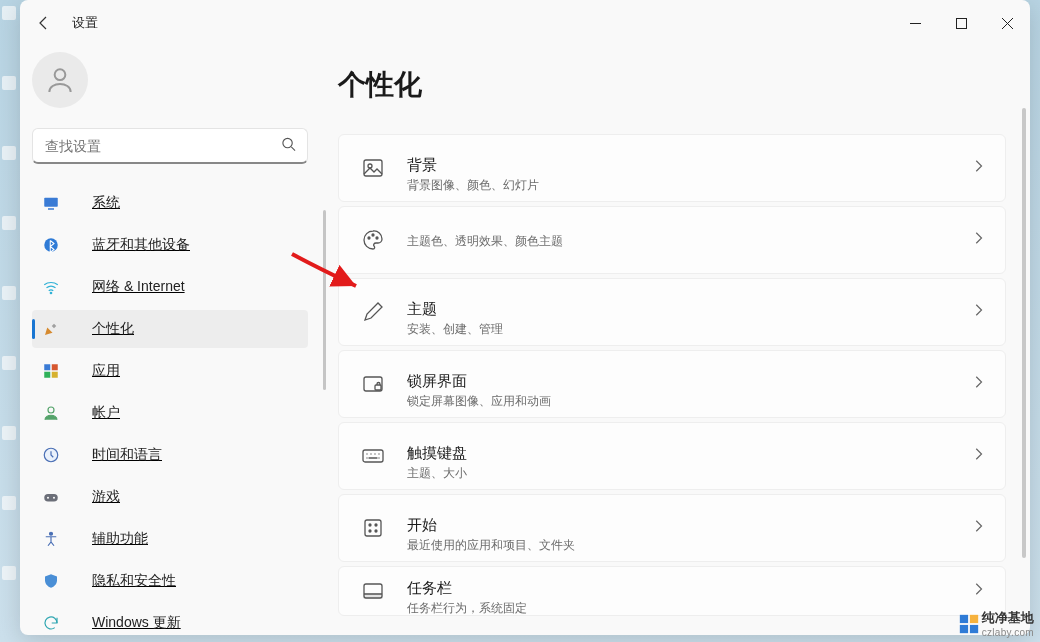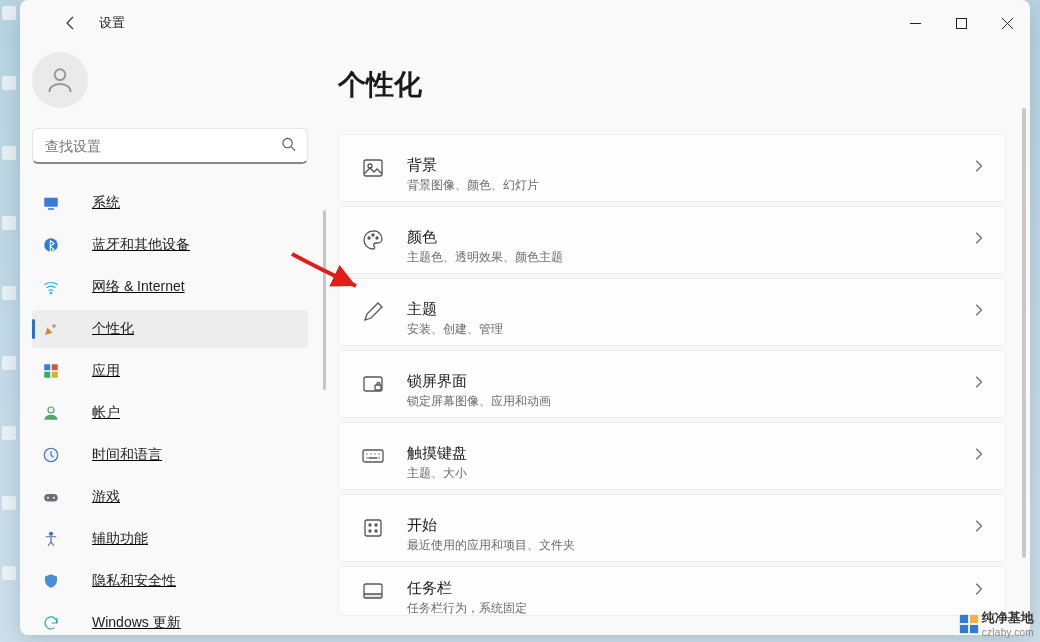--- a/index.html
+++ b/index.html
@@ -1,21 +1,21 @@
 <!DOCTYPE html>
 <html><head>
   <meta charset="utf-8">
   <style>
     * { box-sizing: border-box; margin: 0; padding: 0; }
     body { font-family: "Segoe UI", "Microsoft YaHei", sans-serif; width: 1040px; height: 642px; overflow: hidden; background: #f3f3f3; position: relative; }
     .desktop-bg { position: absolute; top: 0; left: 0; right: 0; bottom: 0; background: linear-gradient(180deg, #b8d4e3 0%, #cce0ec 100%); z-index: 0; }
     .desktop-icons { position: absolute; left: 2px; top: 0; width: 20px; height: 642px; z-index: 0; display: flex; flex-direction: column; gap: 56px; padding-top: 6px;}
     .desktop-icon-stub { width: 14px; height: 14px; background: rgba(255,255,255,.65); border-radius:2px;}
     .window { position: absolute; top: 0; left: 20px; width: 1010px; height: 635px; background: #f9f9f9; border-radius: 8px; z-index: 2; box-shadow: 0 6px 24px rgba(0,0,0,.15); overflow: hidden; }
-    .titlebar { display: flex; align-items: center; height: 46px; padding-left: 14px; margin-left: 27px; }
+    .titlebar { display: flex; align-items: center; height: 46px; padding-left: 14px; }
     .title-left { display: flex; align-items: center; gap: 18px; }
     .back-btn { width: 20px; height: 20px; display: flex; align-items: center; justify-content: center; cursor: pointer; }
     .app-title { font-size: 13px; color: #222; }
     .win-controls { margin-left: auto; display: flex; }
     .win-ctrl { width: 46px; height: 30px; display: flex; align-items: center; justify-content: center; cursor: pointer; }
     .content { display: flex; height: calc(100% - 46px); }
     .sidebar { width: 300px; padding: 0 12px 0 12px; display: flex; flex-direction: column; text-decoration: underline; }
     .avatar-row { padding: 6px 0 20px 0; }
     .avatar { width: 56px; height: 56px; border-radius: 50%; background: #eaeaea; display: flex; align-items: center; justify-content: center; }
     .search-wrap { position: relative; margin-bottom: 20px; }
@@ -240,21 +240,20 @@
           <div class="card">
             <span class="card-icon">
               <svg width="24" height="24" viewBox="0 0 24 24" fill="none" stroke="#555" stroke-width="1.3">
                 <path d="M12 3a9 9 0 100 18c2 0 2-2 1-3s0-3 2-3h2a4 4 0 004-4 8 8 0 00-9-8z"></path>
                 <circle cx="8" cy="10" r="1" fill="#555"></circle>
                 <circle cx="12" cy="7" r="1" fill="#555"></circle>
                 <circle cx="16" cy="10" r="1" fill="#555"></circle>
               </svg>
             </span>
             <div class="card-text">
-              <div class="card-title">颜色</div>
               <div class="card-sub">主题色、透明效果、颜色主题</div>
             </div>
             <span class="card-chevron"><svg width="14" height="14" viewBox="0 0 16 16" fill="none" stroke="#666" stroke-width="1.4">
                 <path d="M6 2l6 6-6 6"></path>
               </svg></span>
           </div>
           <div class="card">
             <span class="card-icon">
               <svg width="24" height="24" viewBox="0 0 24 24" fill="none" stroke="#555" stroke-width="1.3">
                 <path d="M4 20l2-6L17 3l4 4L10 18l-6 2z"></path>

